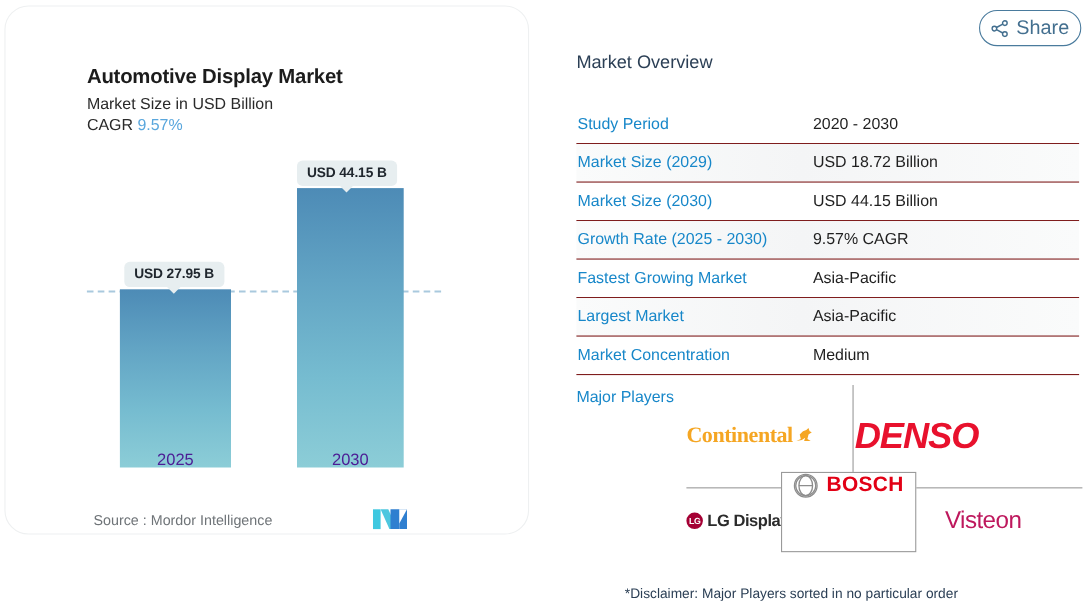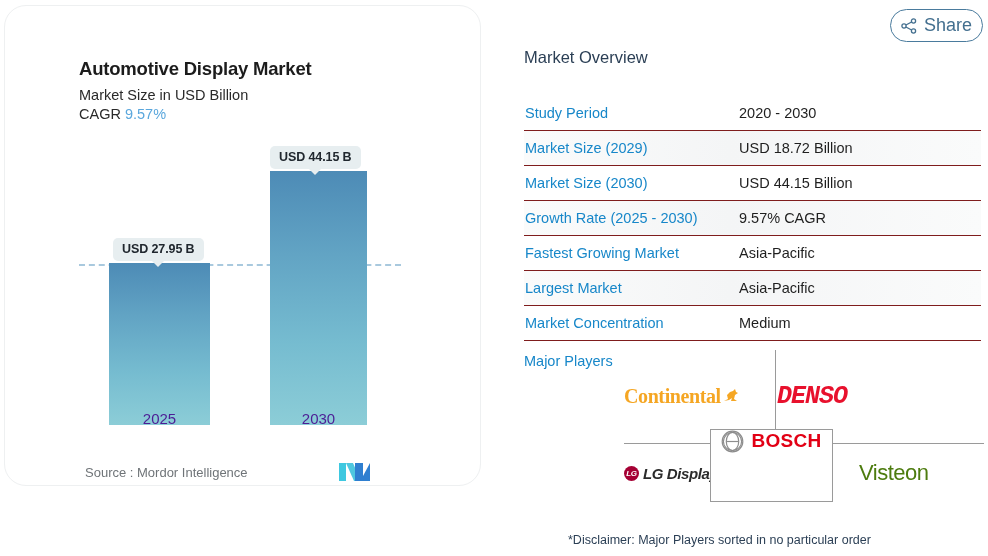--- a/index.html
+++ b/index.html
@@ -143,42 +143,41 @@
     display: flex; align-items: flex-start; justify-content: center; gap: 7px;
   }
 
   
   .lg-continental {
     font-family: "Liberation Serif", serif;
     font-weight: 700; font-size: 20px; color: #f5a623;
     letter-spacing: -0.4px; display: flex; align-items: center;
   }
   .lg-denso {
-    font-family: Liberation Mono, monospace;
-    font-weight: 700; font-style: italic; font-size: 25px;
+    font-family: Liberation Sans, sans-serif;
+    font-weight: 700; font-style: italic; font-size: 33px;
     color: #e8112d; letter-spacing: -1px;
   }
   .lg-lg {
     display: flex; align-items: center; gap: 4px;
     font-size: 15px; font-weight: 700; color: #2b2b2b;
     letter-spacing: -0.4px;
-    font-style: italic;
   }
   .lg-lg .dot {
     width: 15px; height: 15px; border-radius: 50%;
     background: #a50034; color: #ffffff;
     font-size: 8px; font-weight: 700;
     display: flex; align-items: center; justify-content: center;
   }
   .lg-bosch {
     font-weight: 700; font-size: 19px; color: #e20015;
     letter-spacing: 0.3px;
   }
   .lg-visteon {
-    font-size: 22px; color: #4d7c0f; letter-spacing: -0.5px;
+    font-size: 22px; color: #be185d; letter-spacing: -0.5px;
   }
 
   .disclaimer {
     position: absolute; left: 524px; top: 533px;
     font-size: 12.5px; color: #2b3f55; margin-left: 44px;
   }
 </style>
 </head>
 <body>
 

